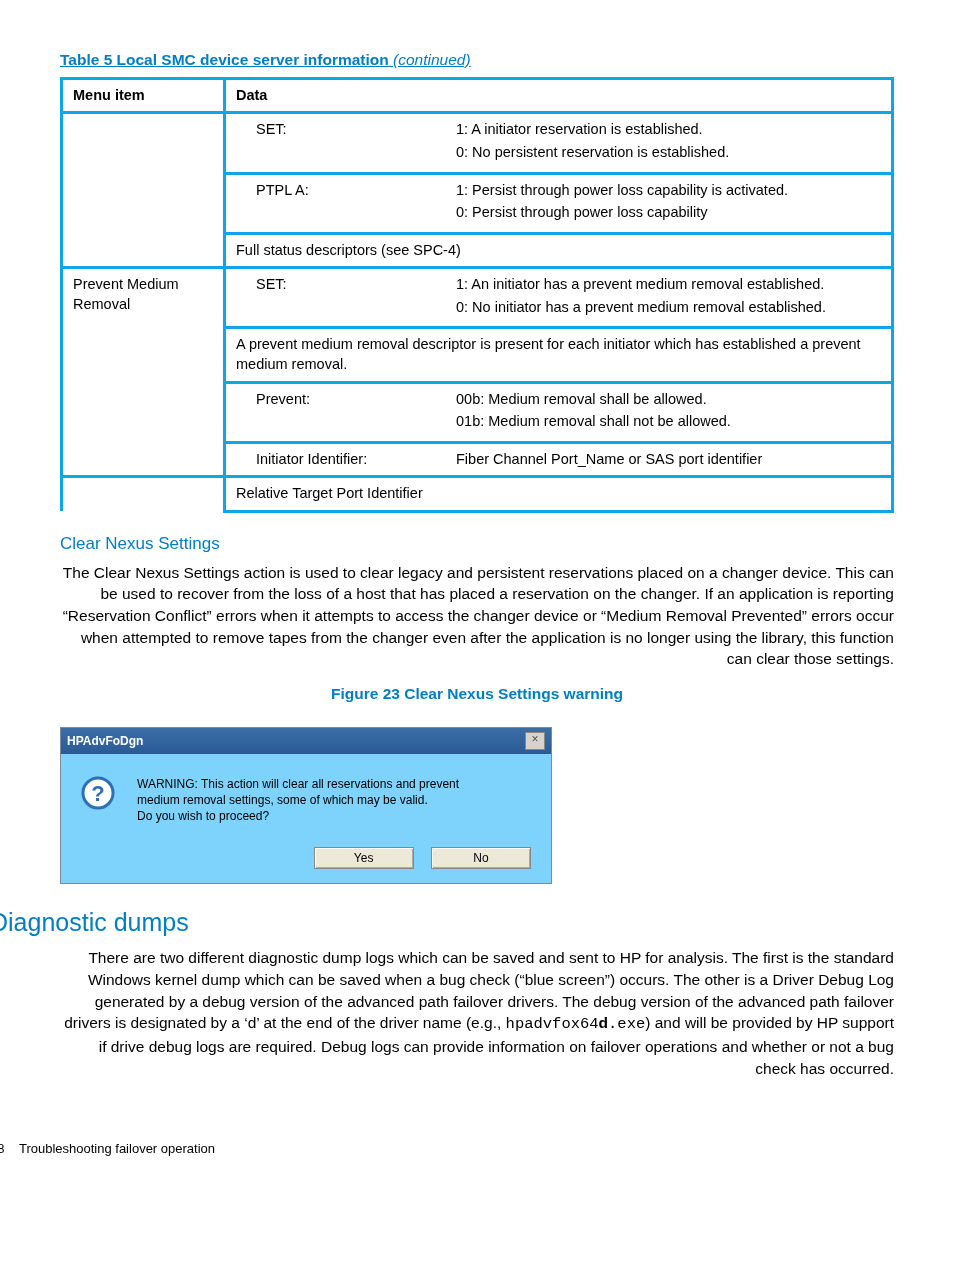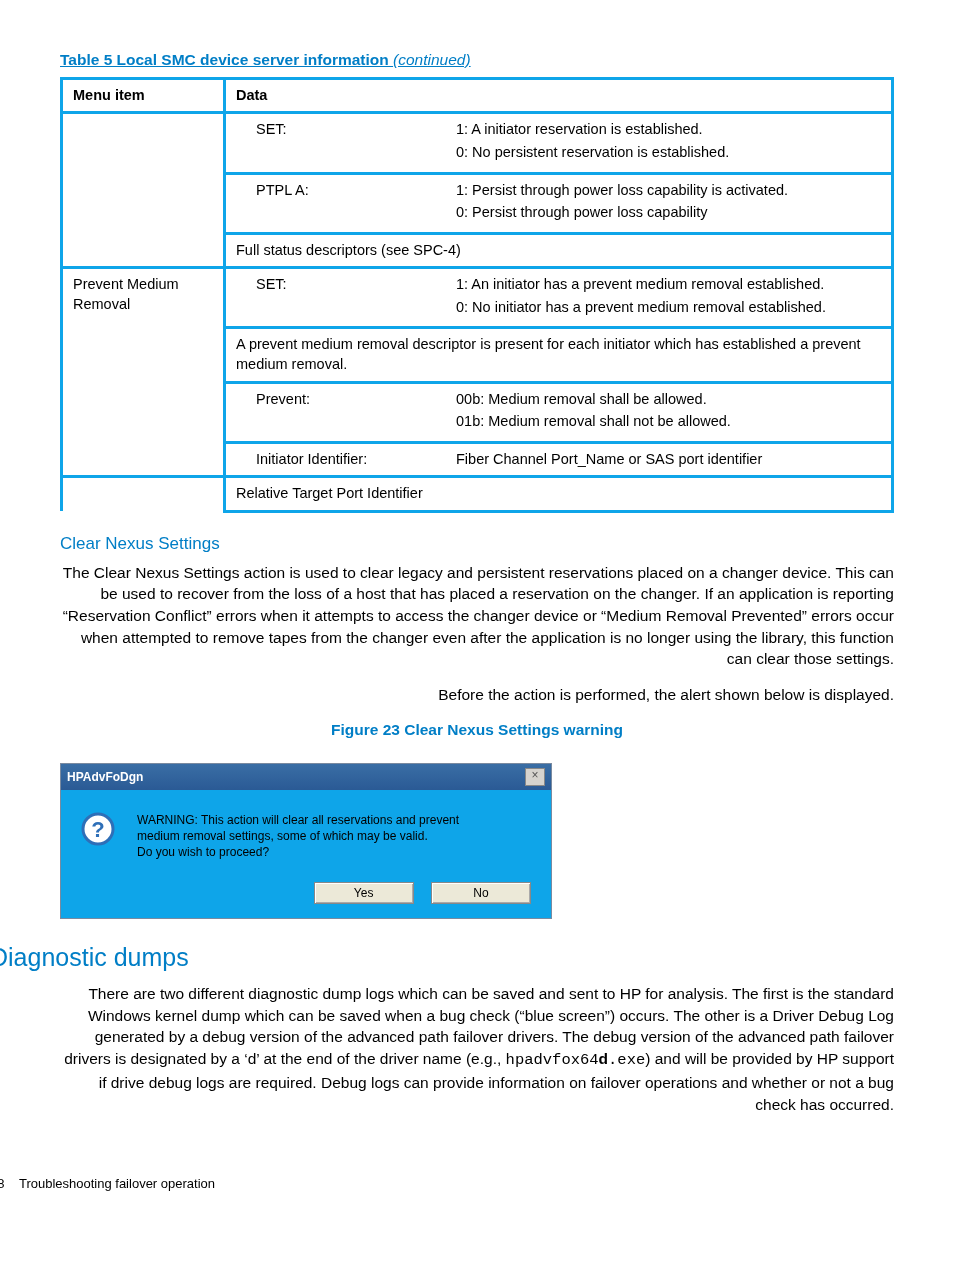--- a/index.html
+++ b/index.html
@@ -66,21 +66,21 @@
     color: #007ec6;
     font-size: 25px;
     font-weight: normal;
     margin: 22px 0 8px -70px;
   }
   .mono { font-family: "Courier New", monospace; }
   .content-block { margin-left: 0; }
   .dialog {
     width: 490px;
     border: 1px solid #7a8aa0;
-    background: #0ea5e9;
+    background: #7dd3fc;
     font-family: Tahoma, Arial, sans-serif;
     font-size: 12px;
     margin-bottom: 8px;
   }
   .dialog-titlebar {
     background: linear-gradient(#3a6ea5, #2a5a95);
     color: #fff;
     font-weight: bold;
     padding: 4px 6px;
     display: flex;
@@ -213,21 +213,20 @@
     </tr>
     <tr>
       <td class="noborder-top noborder-bottom"></td>
       <td>Relative Target Port Identifier</td>
     </tr>
   </tbody>
     </table>
 
   <div class="h3">Clear Nexus Settings</div>
   <div class="para">The Clear Nexus Settings action is used to clear legacy and persistent reservations placed on a changer device. This can be used to recover from the loss of a host that has placed a reservation on the changer. If an application is reporting “Reservation Conflict” errors when it attempts to access the changer device or “Medium Removal Prevented” errors occur when attempted to remove tapes from the changer even after the application is no longer using the library, this function can clear those settings.</div>
-  <div class="para">Before the action is performed, the alert shown below is displayed.</div>
 
   <div class="fig-caption">Figure 23 Clear Nexus Settings warning</div>
 
   <div class="dialog">
     <div class="dialog-titlebar">
       <span class="title">HPAdvFoDgn</span>
       <span class="dialog-close">×</span>
     </div>
     <div class="dialog-body">
       <span class="dialog-icon">

